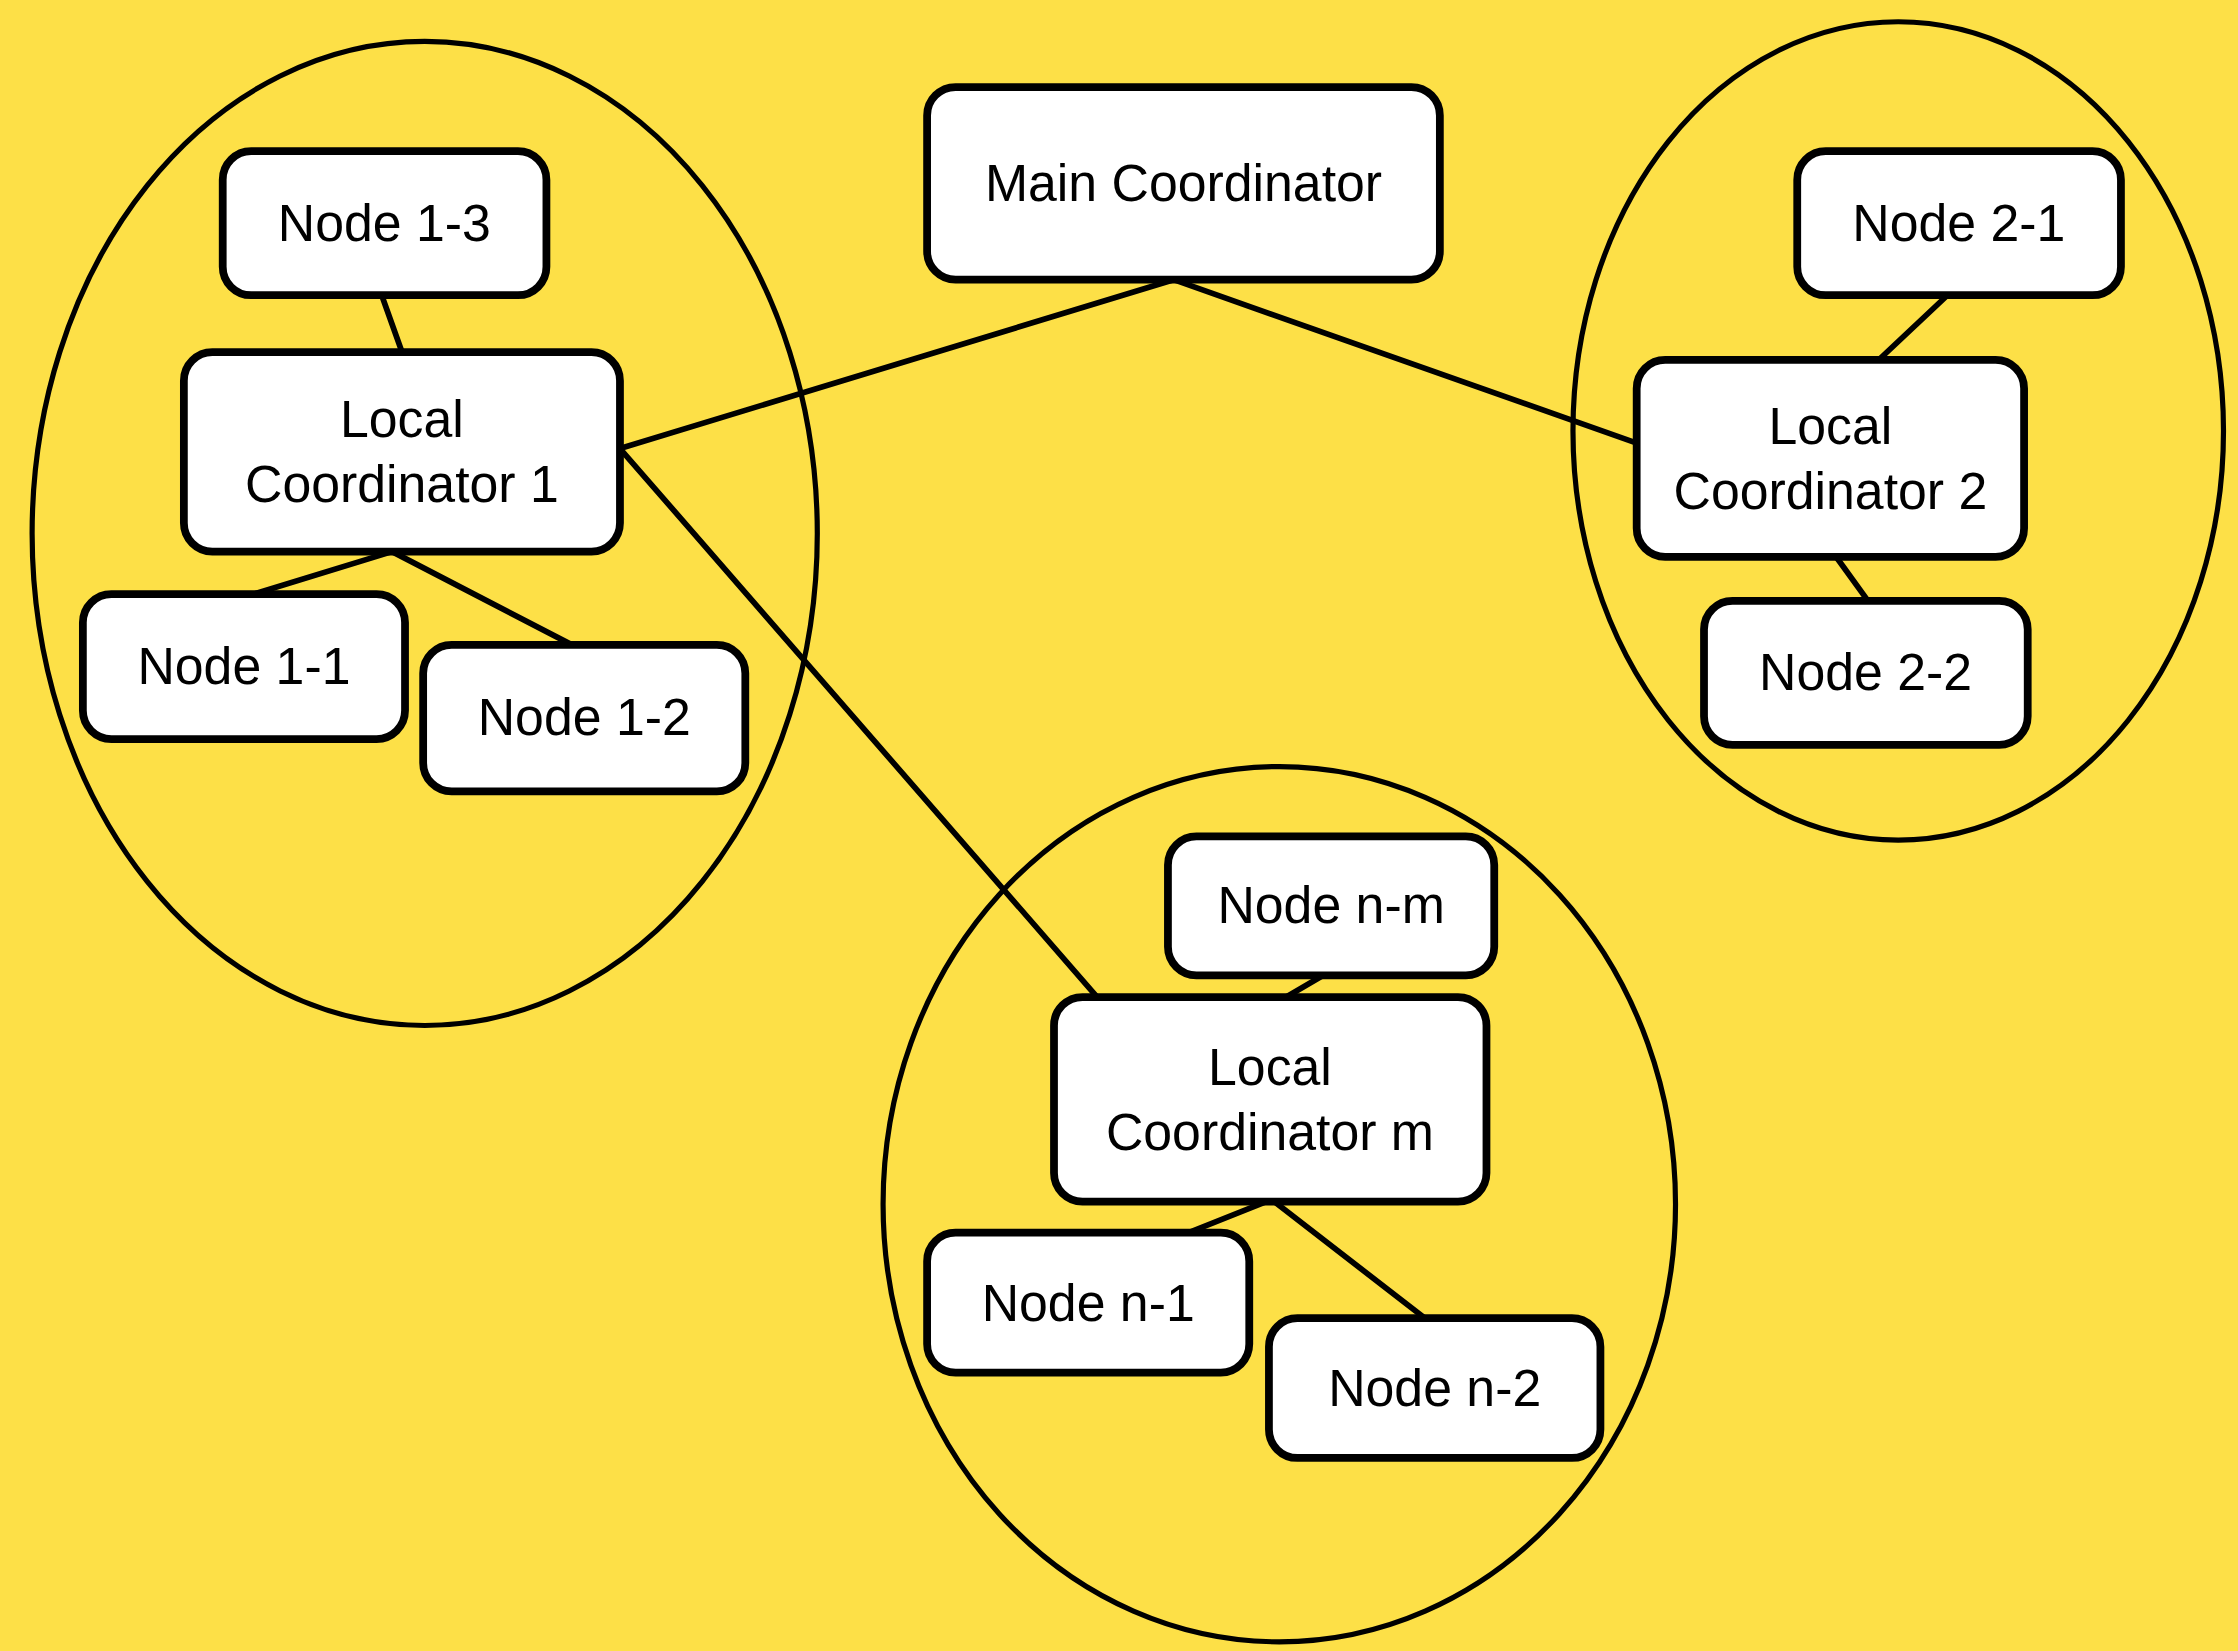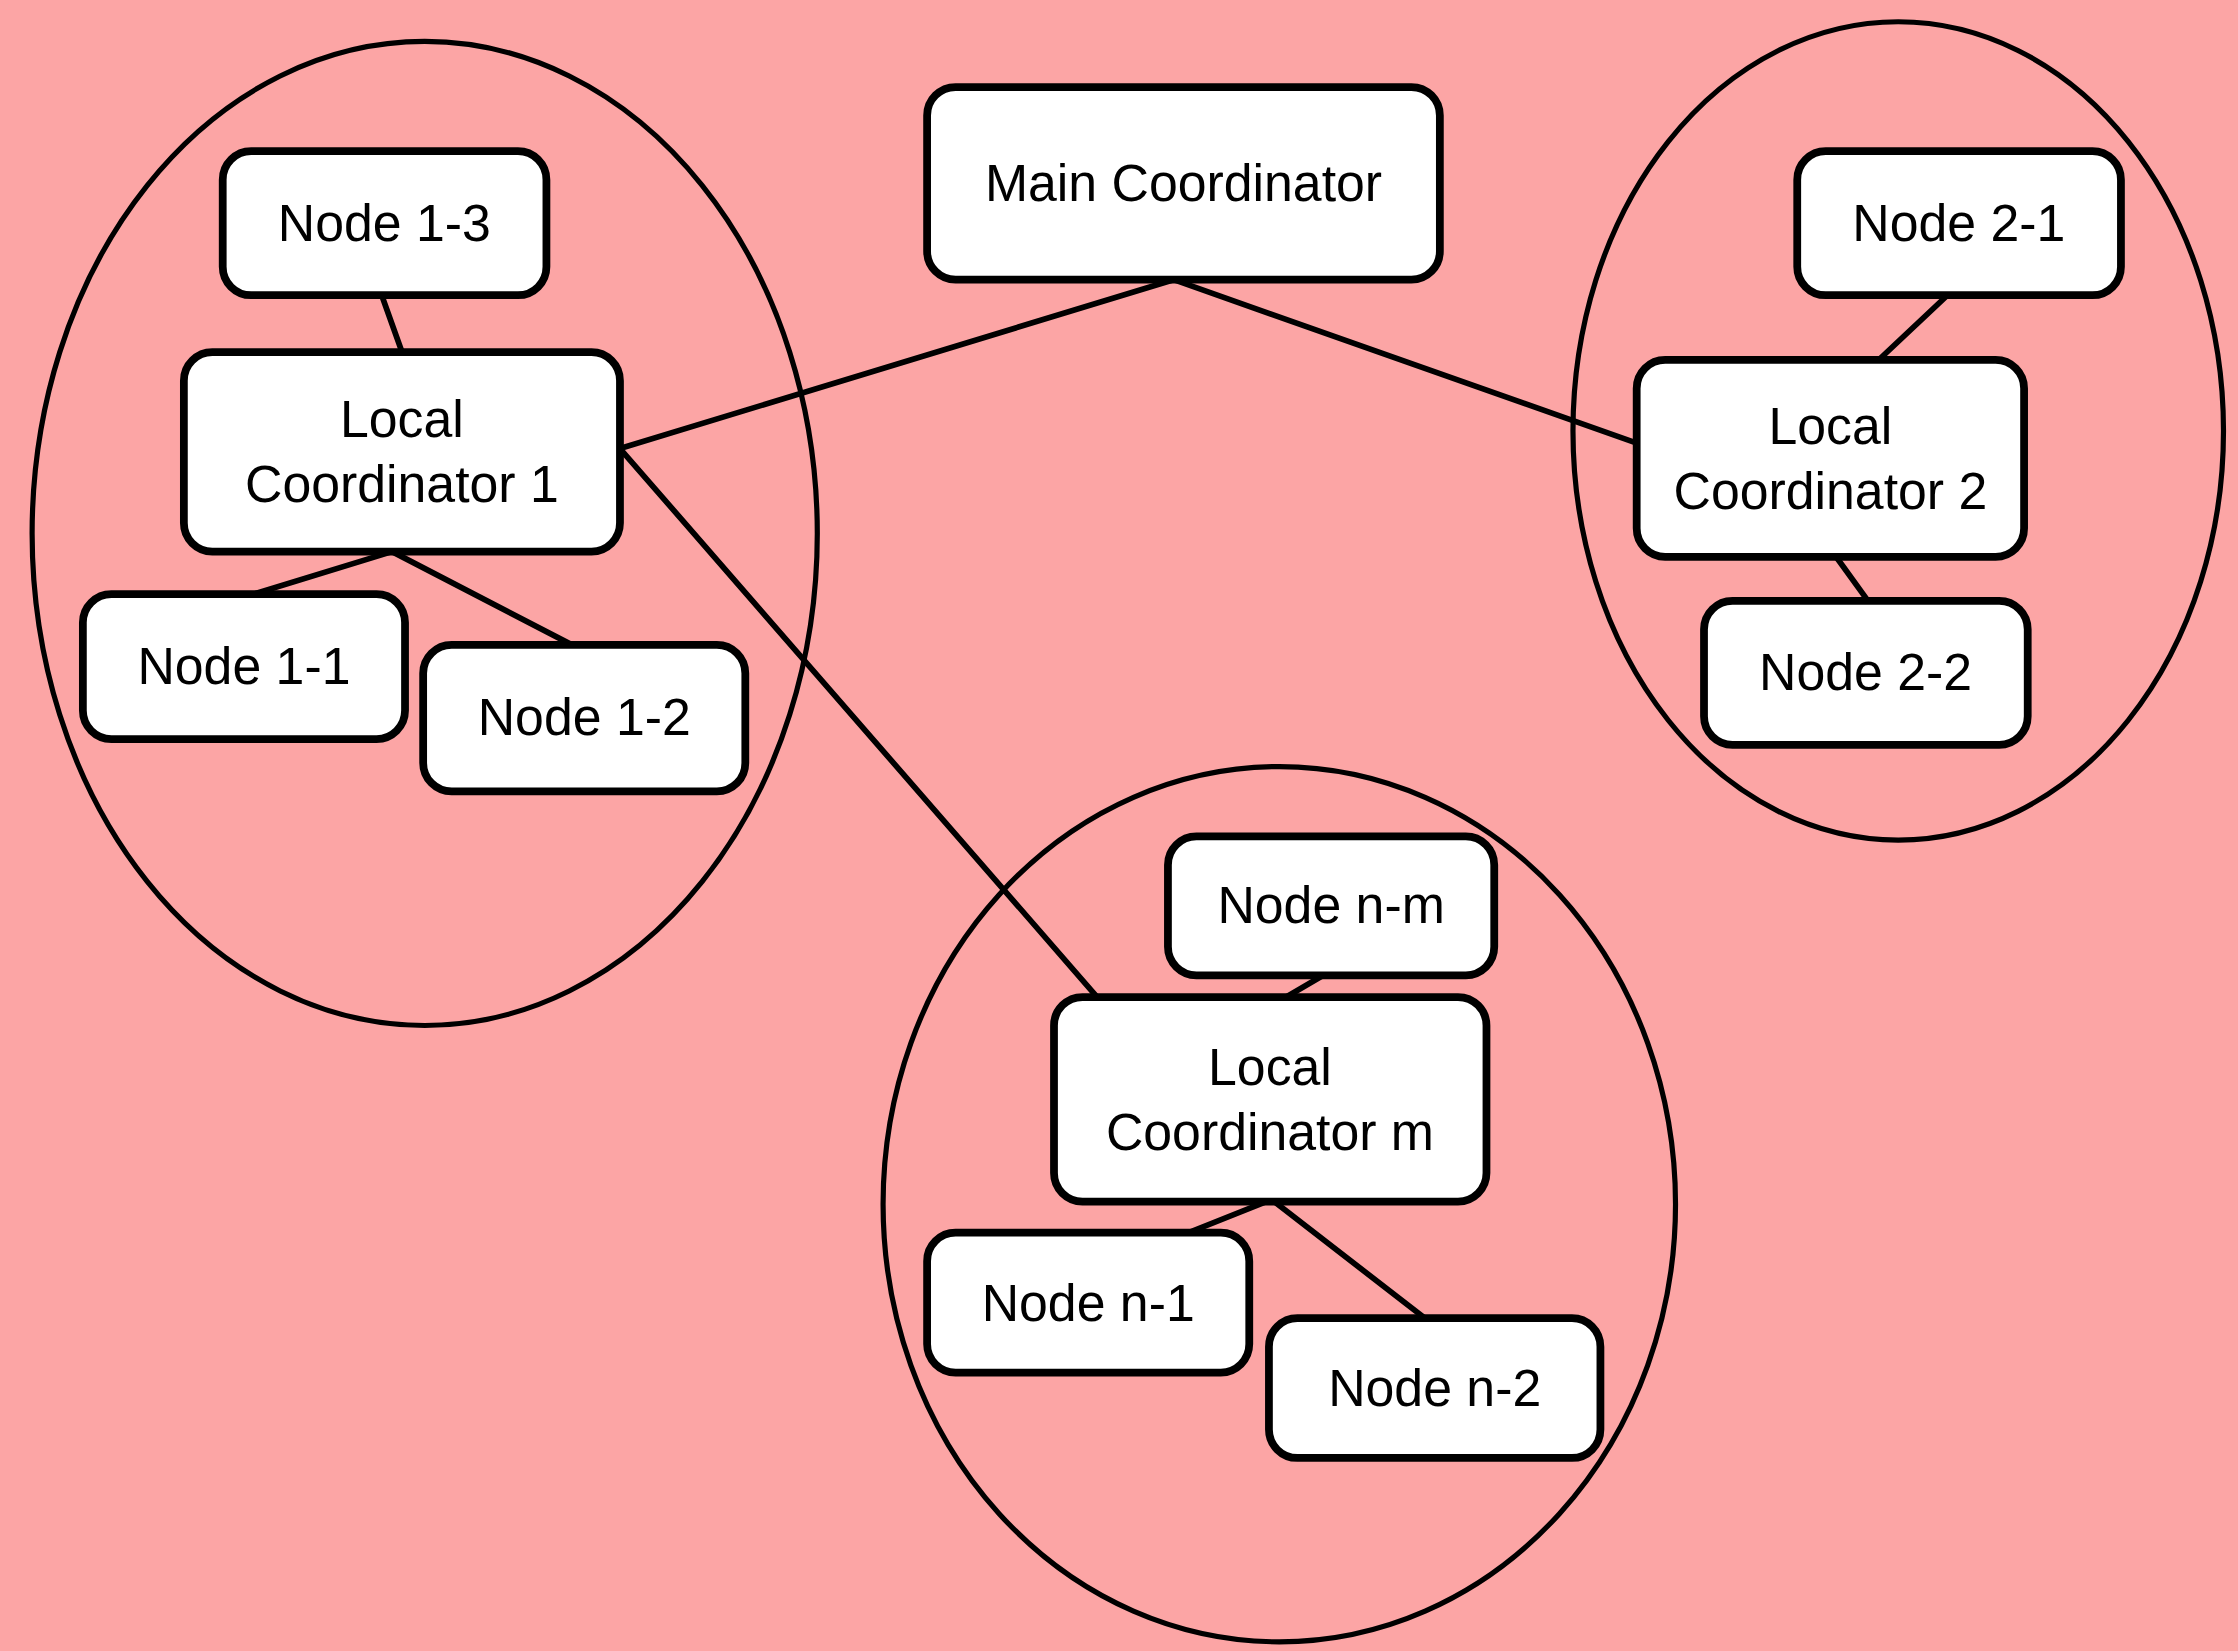--- a/index.html
+++ b/index.html
@@ -2,21 +2,21 @@
 <html style="font-size:8.3px"><head>
 <meta charset="utf-8">
 <style>
   html, body {
     margin: 0;
     padding: 0;
     background: #ffffff;
   }
   .diagram-wrap {
     width: 100%;
-    background: #fca5a5;
+    background: #fde047;
     text-align: center;
   }
   svg {
     display: block;
     width: 100%;
     height: auto;
   }
   .cluster-ellipse {
     fill: none;
     stroke: #000000;

